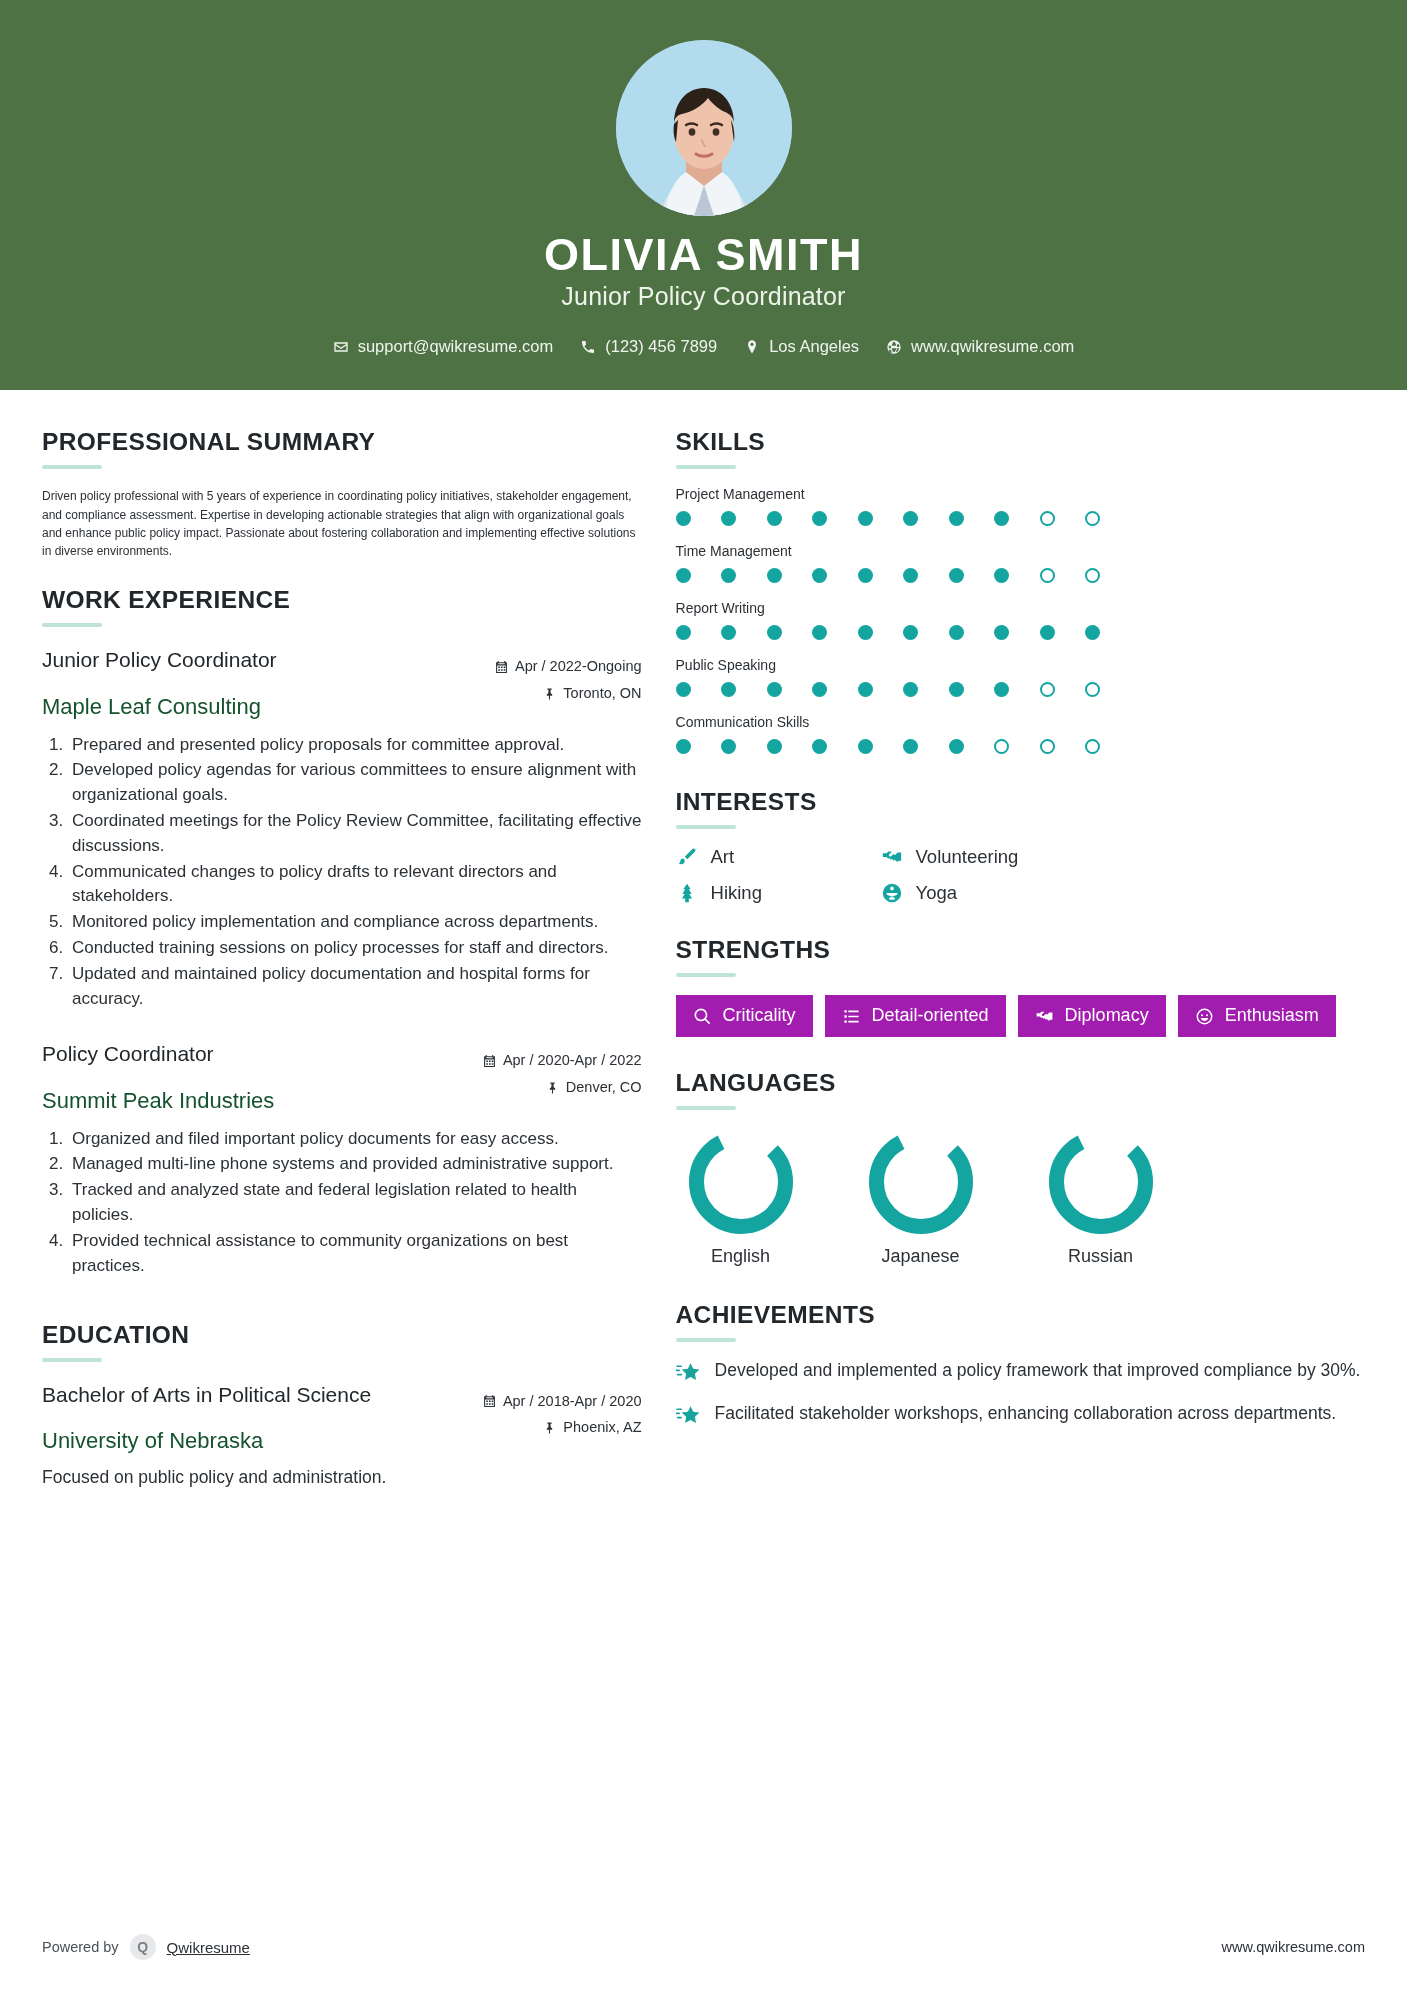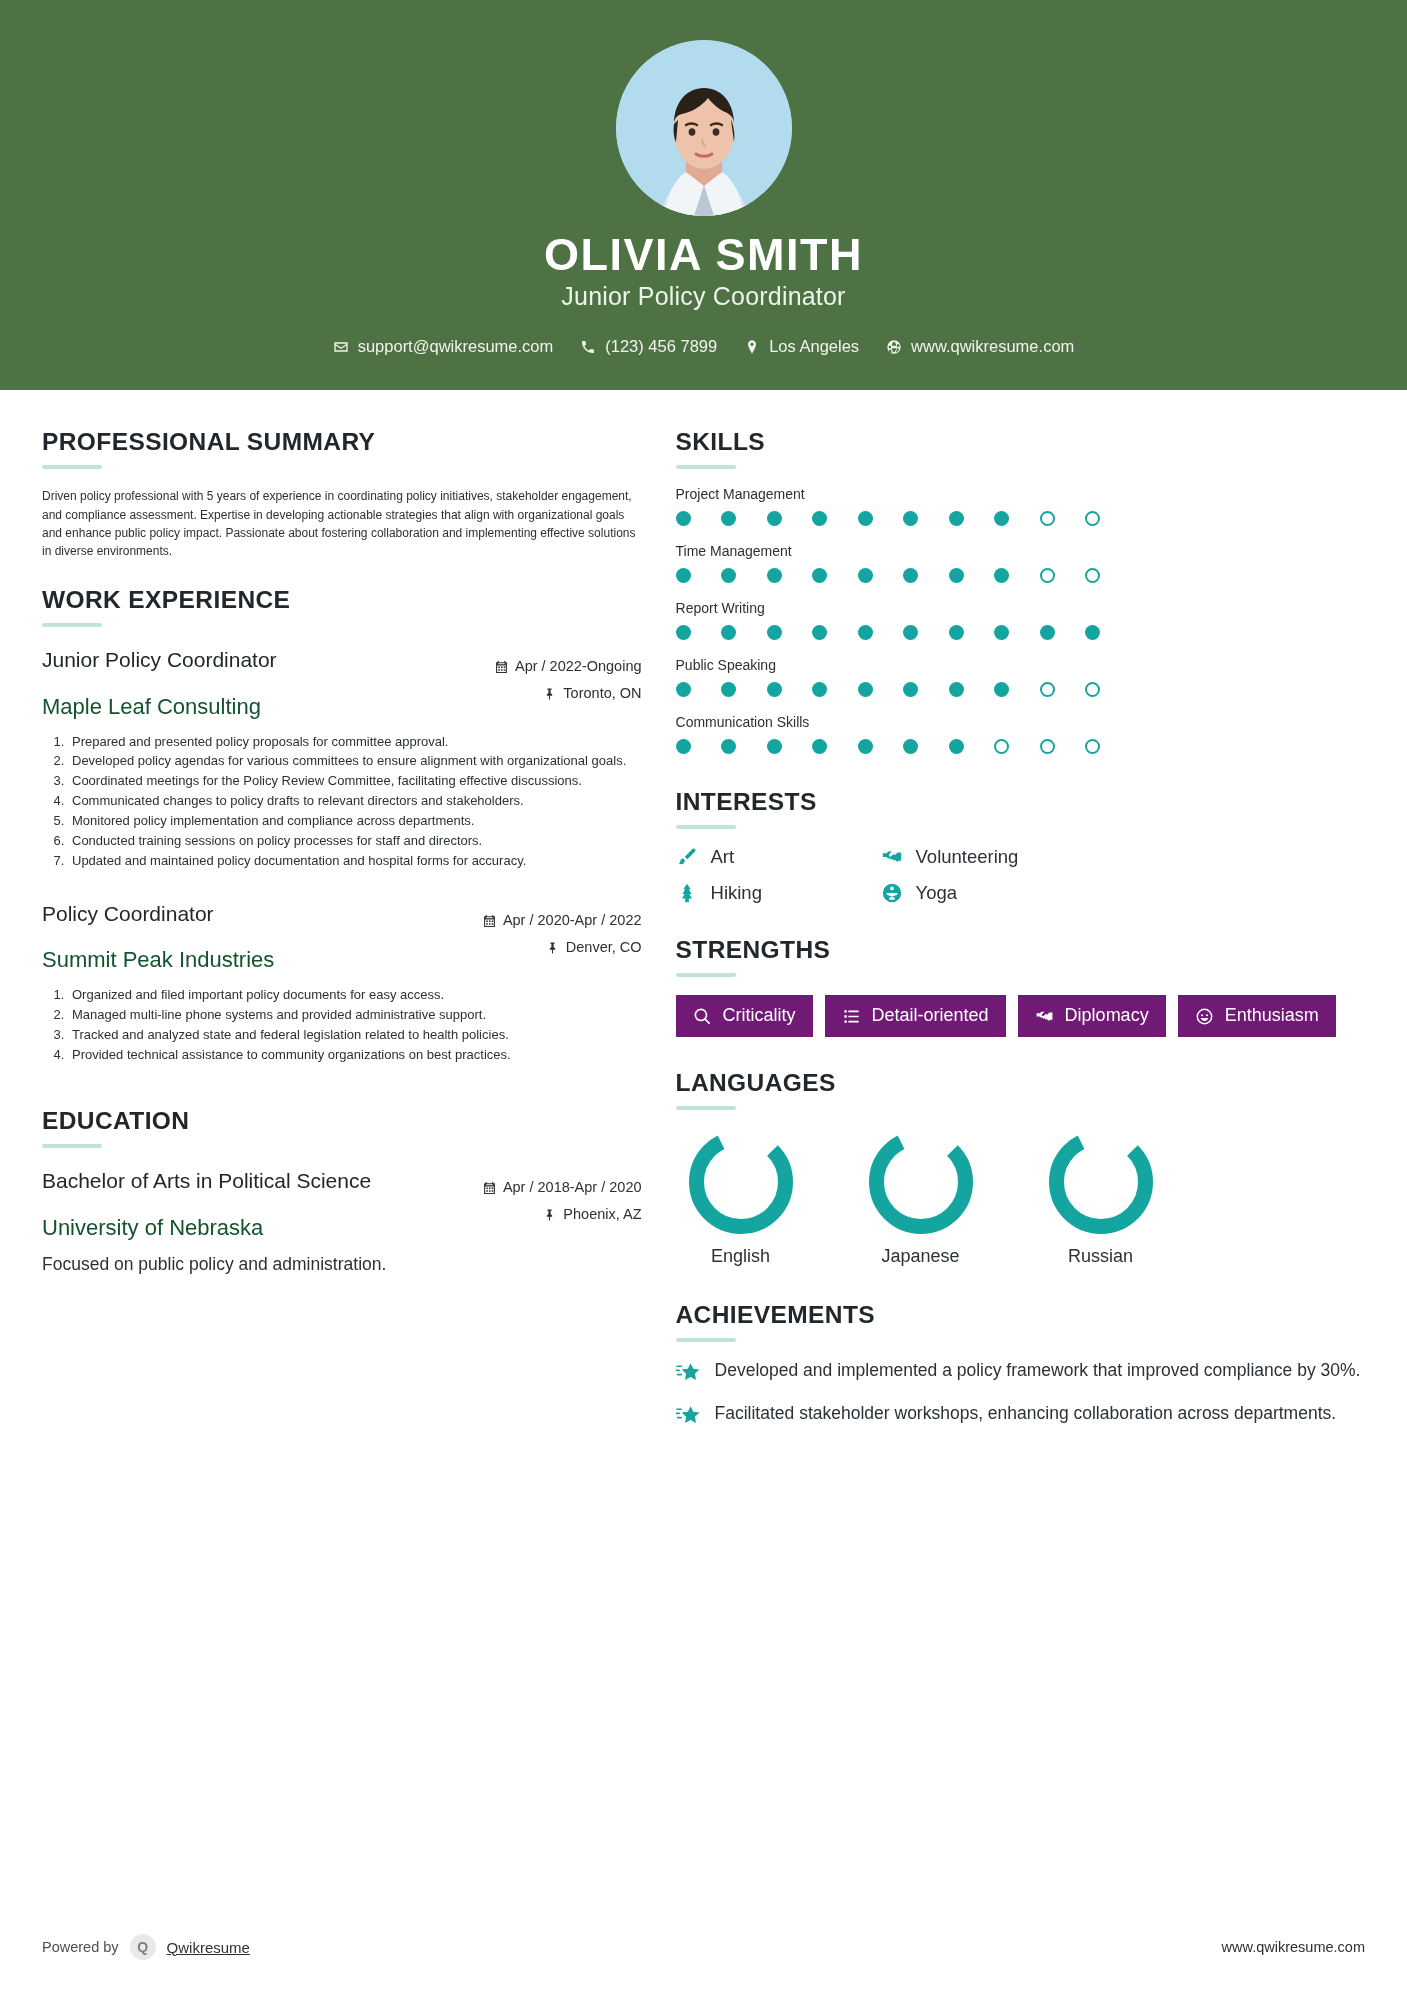--- a/index.html
+++ b/index.html
@@ -119,21 +119,21 @@
     justify-content: flex-end;
     gap: 7px;
     line-height: 1.85;
   }
   .meta-line .ico { width: 13px; height: 14px; display:inline-flex; }
   .meta-line .ico svg { width:100%; height:100%; fill:#2c3136; }
 
   .bullets {
     margin-top: 13px;
     padding-left: 26px;
-    font-size: 13px;
+    font-size: 17px;
     line-height: 1.46;
     color: #2c3136;
   }
   .bullets li { padding-left: 4px; margin-bottom: 1px; }
   .edu-note {
     font-size: 17.5px;
     color: #2c3136;
     margin-top: 11px;
     line-height: 1.46;
   }
@@ -168,21 +168,21 @@
   .interest .ico svg { width: 100%; height: 100%; fill: #14a5a0; }
 
   
   .strengths-wrap {
     margin-top: 18px;
     display: flex;
     flex-wrap: wrap;
     gap: 12px;
   }
   .strength-badge {
-    background: #701a75;
+    background: #a21caf;
     color: #ffffff;
     font-size: 18px;
     padding: 10px 17px;
     display: inline-flex;
     align-items: center;
     gap: 11px;
     line-height: 1.2;
   }
   .strength-badge .ico { width: 19px; height: 19px; display:inline-flex; }
   .strength-badge .ico svg { width:100%; height:100%; fill:#ffffff; }

